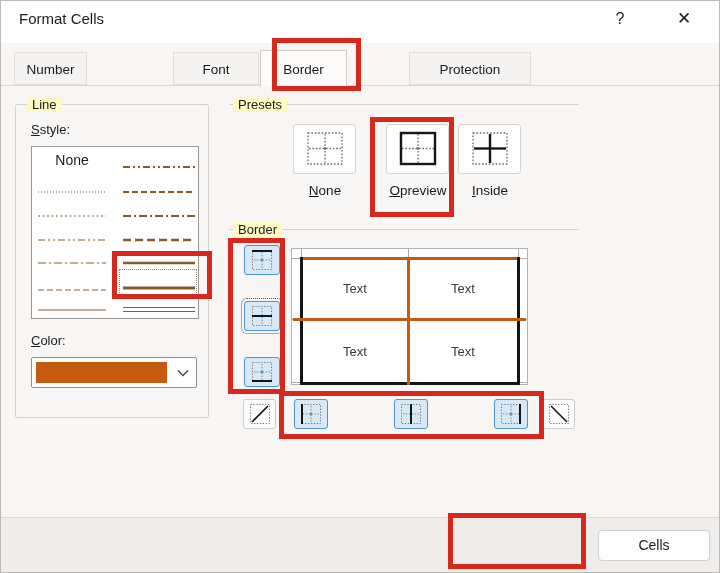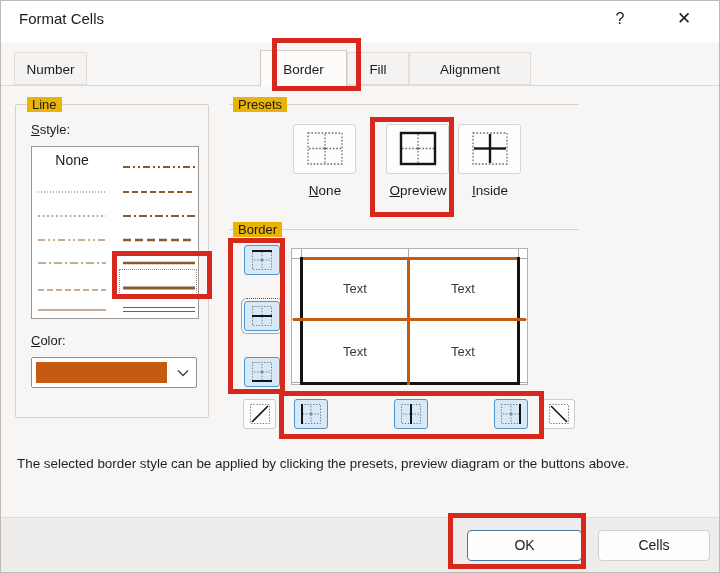--- a/index.html
+++ b/index.html
@@ -16,21 +16,21 @@
   .help-btn{left:604px;font-size:16px;color:#222;}
   .close-btn{left:668px;font-size:17px;color:#222;}
   
   .tabrule{left:0;top:84px;width:720px;height:1px;background:#dcd8d5;}
   .tab{top:51px;height:33px;line-height:33px;text-align:center;font-size:13.5px;
        background:#f5f3f1;border:1px solid #e2dedb;box-sizing:border-box;z-index:1;cursor:default;}
   .tab.active{top:49px;height:37px;line-height:37px;background:#fcfbfa;border:1px solid #cfcbc8;
        border-bottom:1px solid #fcfbfa;z-index:2;}
   
   .groupbox{border:1px solid #d6d2ce;border-radius:2px;background:transparent;}
-  .grouplabel{font-size:13px;background:#eab308;padding:0 5px;z-index:2;}
+  .grouplabel{font-size:13px;background:#fef9c3;padding:0 5px;z-index:2;}
   .grouprule{height:1px;background:#d6d2ce;}
   
   .listbox{left:30px;top:145px;width:168px;height:173px;background:#fff;border:1px solid #9a9794;box-sizing:border-box;}
   .none-item{left:6px;top:5px;width:68px;text-align:center;font-size:14px;color:#1b1b1b;cursor:default;}
   .sample{height:8px;}
   .focusrect{left:87px;top:122px;width:78px;height:26px;border:1px dotted #8a8a8a;background:#fff;box-sizing:border-box;}
   
   .combo{left:30px;top:356px;width:166px;height:31px;background:#fff;border:1px solid #918e8b;border-radius:2px;box-sizing:border-box;}
   .swatch{left:4px;top:4px;width:131px;height:21px;}
   
@@ -62,23 +62,23 @@
 
 <div id="dialog">
 
   <div class="abs titlebar"></div>
   <div class="abs title-text">Format Cells</div>
   <div class="abs cap-btn help-btn">?</div>
   <div class="abs cap-btn close-btn">✕</div>
 
   <div class="abs tabrule"></div>
   <div class="abs tab" style="left:13px;width:73px;text-align:center;">Number</div>
+  <div class="abs tab" style="left:172px;width:86px;">Font</div>
   <div class="abs tab active" style="left:259px;width:87px;">Border</div>
-  <div class="abs tab" style="left:346px;width:62px;">Fill</div>
-  <div class="abs tab" style="left:408px;width:122px;">Alignment</div>
+  <div class="abs tab" style="left:408px;width:122px;">Protection</div>
 
   <div class="abs groupbox" style="left:14px;top:103px;width:192px;height:312px;"></div>
   <div class="abs grouplabel" style="left:26px;top:96px;">Line</div>
 
   <div class="abs" style="left:30px;top:121px;font-size:13px;"><span class="u">S</span><span>style:</span></div>
 
   <div class="abs listbox">
     <div class="abs none-item">None</div>
     <div class="abs focusrect"></div>
     <div id="style-samples">
@@ -257,24 +257,22 @@
     <div class="pline" id="pv-right" style="left: 225px; top: 8px; width: 3px; height: 128px; background: rgb(20, 20, 20);"></div>
     <div class="pline" id="pv-bottom" style="left: 8px; top: 133px; width: 220px; height: 3px; background: rgb(20, 20, 20);"></div>
     <div class="pline" id="pv-midv" style="left: 115px; top: 8px; width: 3px; height: 128px; background: rgb(197, 90, 17);"></div>
     <div class="pline" id="pv-midh" style="left: 1px; top: 69px; width: 233px; height: 3px; background: rgb(197, 90, 17);"></div>
     <div class="ptext" style="left:33px;top:32px;">Text</div>
     <div class="ptext" style="left:141px;top:32px;">Text</div>
     <div class="ptext" style="left:33px;top:95px;">Text</div>
     <div class="ptext" style="left:141px;top:95px;">Text</div>
   </div>
 
-  <div class="abs helper">The selected border style can be applied by clicking the presets, preview diagram or the buttons above.</div>
 
   <div class="abs footer"></div>
-  <div class="abs dlg-btn ok">OK</div>
   <div class="abs dlg-btn cancel">Cells</div>
 
   <div class="abs anno" style="left:271px;top:37px;width:89px;height:53px;"></div>
   <div class="abs anno" style="left:111px;top:250px;width:100px;height:48px;"></div>
   <div class="abs anno" style="left:369px;top:116px;width:84px;height:100px;"></div>
   <div class="abs anno" style="left:227px;top:237px;width:57px;height:156px;"></div>
   <div class="abs anno" style="left:278px;top:390px;width:265px;height:48px;"></div>
   <div class="abs anno" style="left:447px;top:512px;width:138px;height:56px;"></div>
 
 </div>

